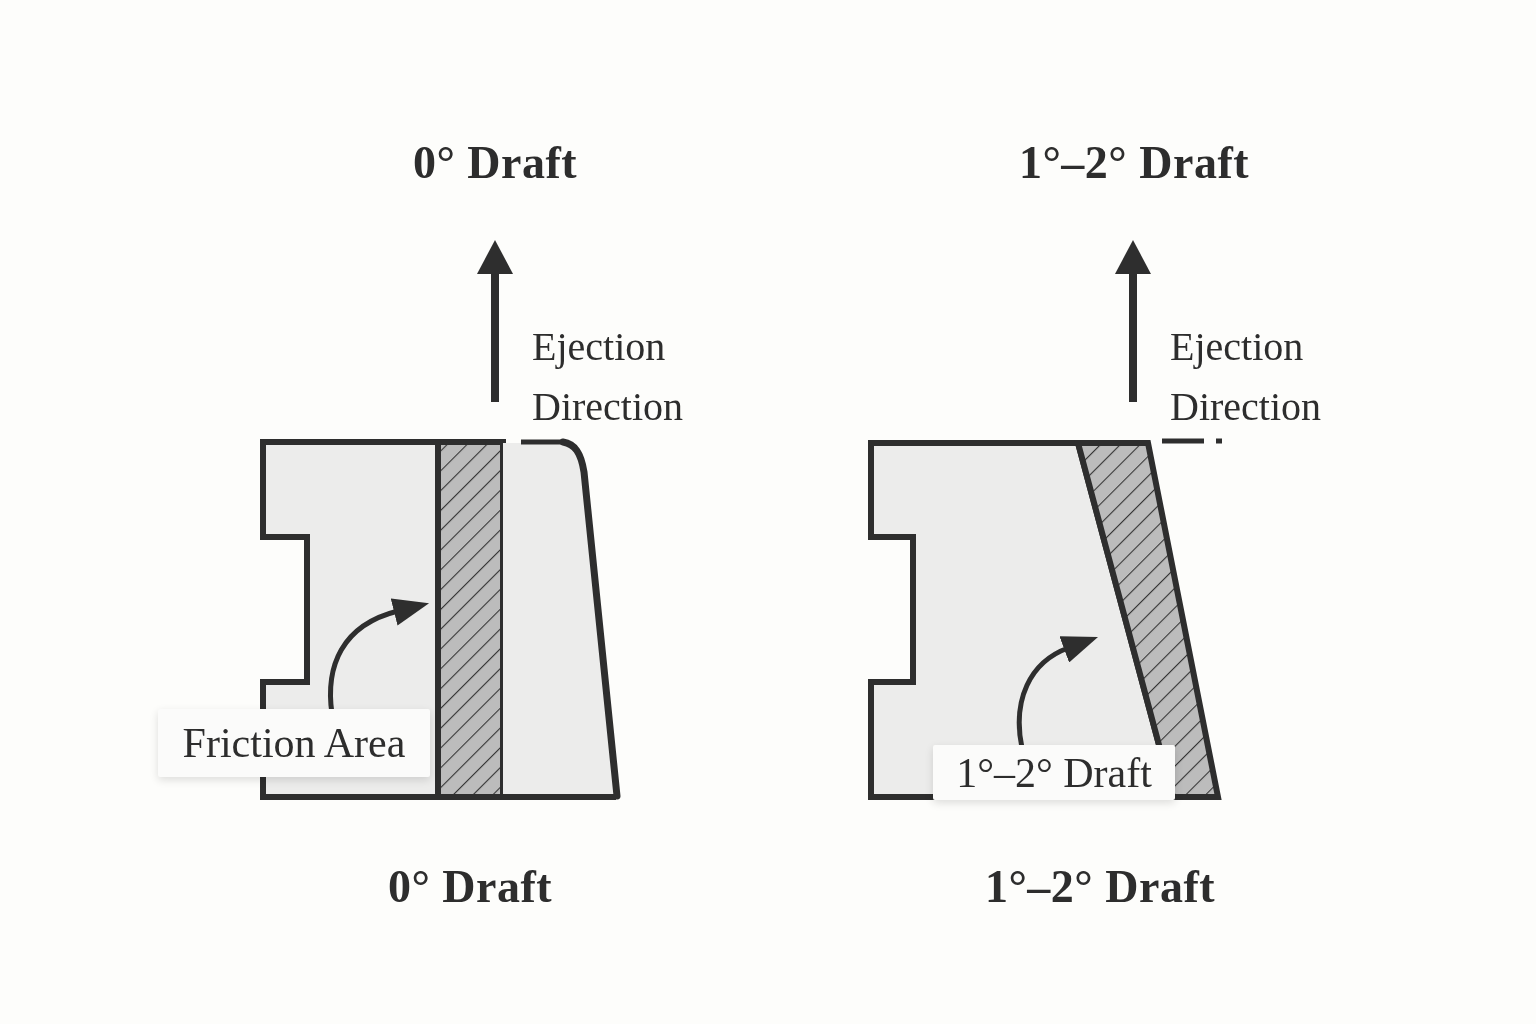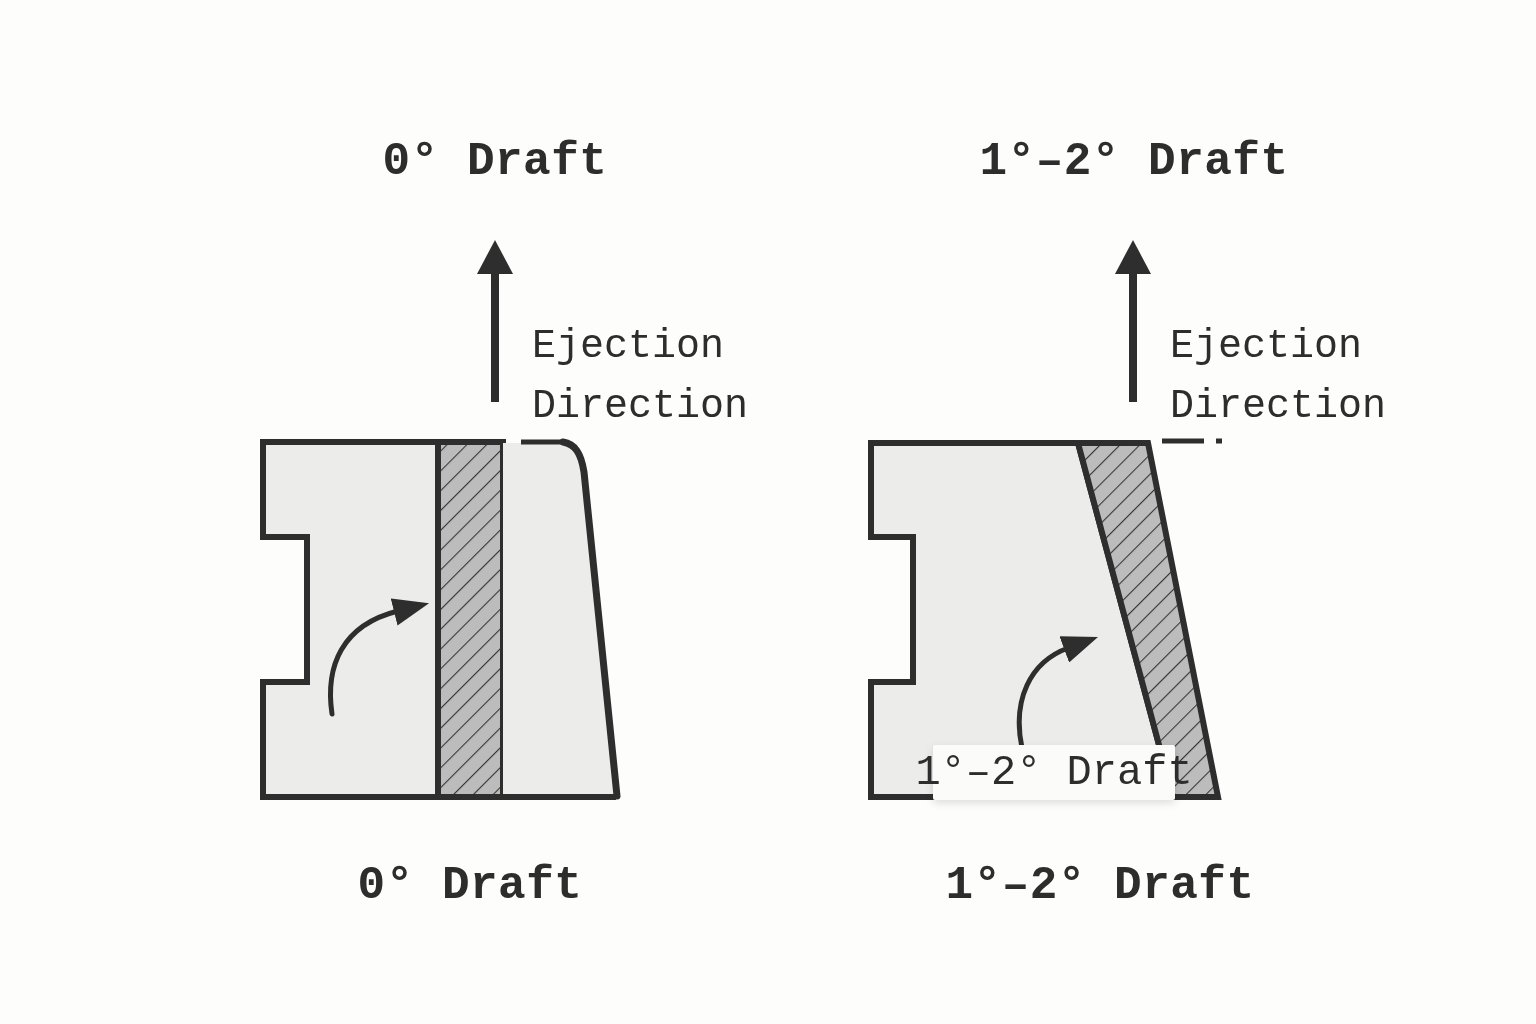--- a/index.html
+++ b/index.html
@@ -2,21 +2,21 @@
 <html style="--background: #fdfdfb; --part-fill: #ececeb; --friction-band-fill: #bcbcbc; --outline: #2e2e2e; --text: #2d2d2d; --label-background: #fbfbfa;"><head>
 <meta charset="utf-8">
 <style>
   html, body { margin: 0; padding: 0; background: #fff; }
   .canvas {
     position: relative;
     width: 1536px;
     height: 1024px;
     overflow: hidden;
     background: var(--background, #fdfdfb);
-    font-family: Liberation Mono, monospace;
+    font-family: Liberation Serif, serif;
     color: var(--text, #2d2d2d);
   }
   .canvas svg { position: absolute; inset: 0; }
 
   
   .part       { fill: var(--part-fill, #ececeb); stroke: var(--outline, #2e2e2e); stroke-width: 6; stroke-linejoin: miter; }
   .band-shape { fill: url(#hatch); stroke: var(--outline, #2e2e2e); stroke-width: 6; stroke-linejoin: miter; }
   .fill-only  { fill: var(--part-fill, #ececeb); stroke: none; }
   .stroke7    { fill: none; stroke: var(--outline, #2e2e2e); stroke-width: 7; stroke-linecap: round; }
   .stroke6    { fill: none; stroke: var(--outline, #2e2e2e); stroke-width: 6; stroke-linecap: butt; }
@@ -104,20 +104,21 @@
 
       <path class="curve" d="M 1022,748 C 1012,700 1030,662 1068,648" marker-end="url(#arrowhead)"></path>
     </g>
   </svg>
 
   <div class="title" style="left:325px; top:136px;">0° Draft</div>
   <div class="ejection-label" style="left:532px; top:285px;">
     <div>Ejection</div>
     <div>Direction</div>
   </div>
+  <div class="anno-box" style="left:158px; top:709px; width:272px; height:68px;">Friction Area</div>
   <div class="caption" style="left:300px; top:860px;">0° Draft</div>
 
   <div class="title" style="left:964px; top:136px;">1°–2° Draft</div>
   <div class="ejection-label" style="left:1170px; top:285px;">
     <div>Ejection</div>
     <div>Direction</div>
   </div>
   <div class="anno-box" style="left:933px; top:745px; width:242px; height:55px;">1°–2° Draft</div>
   <div class="caption" style="left:930px; top:860px;">1°–2° Draft</div>
 

